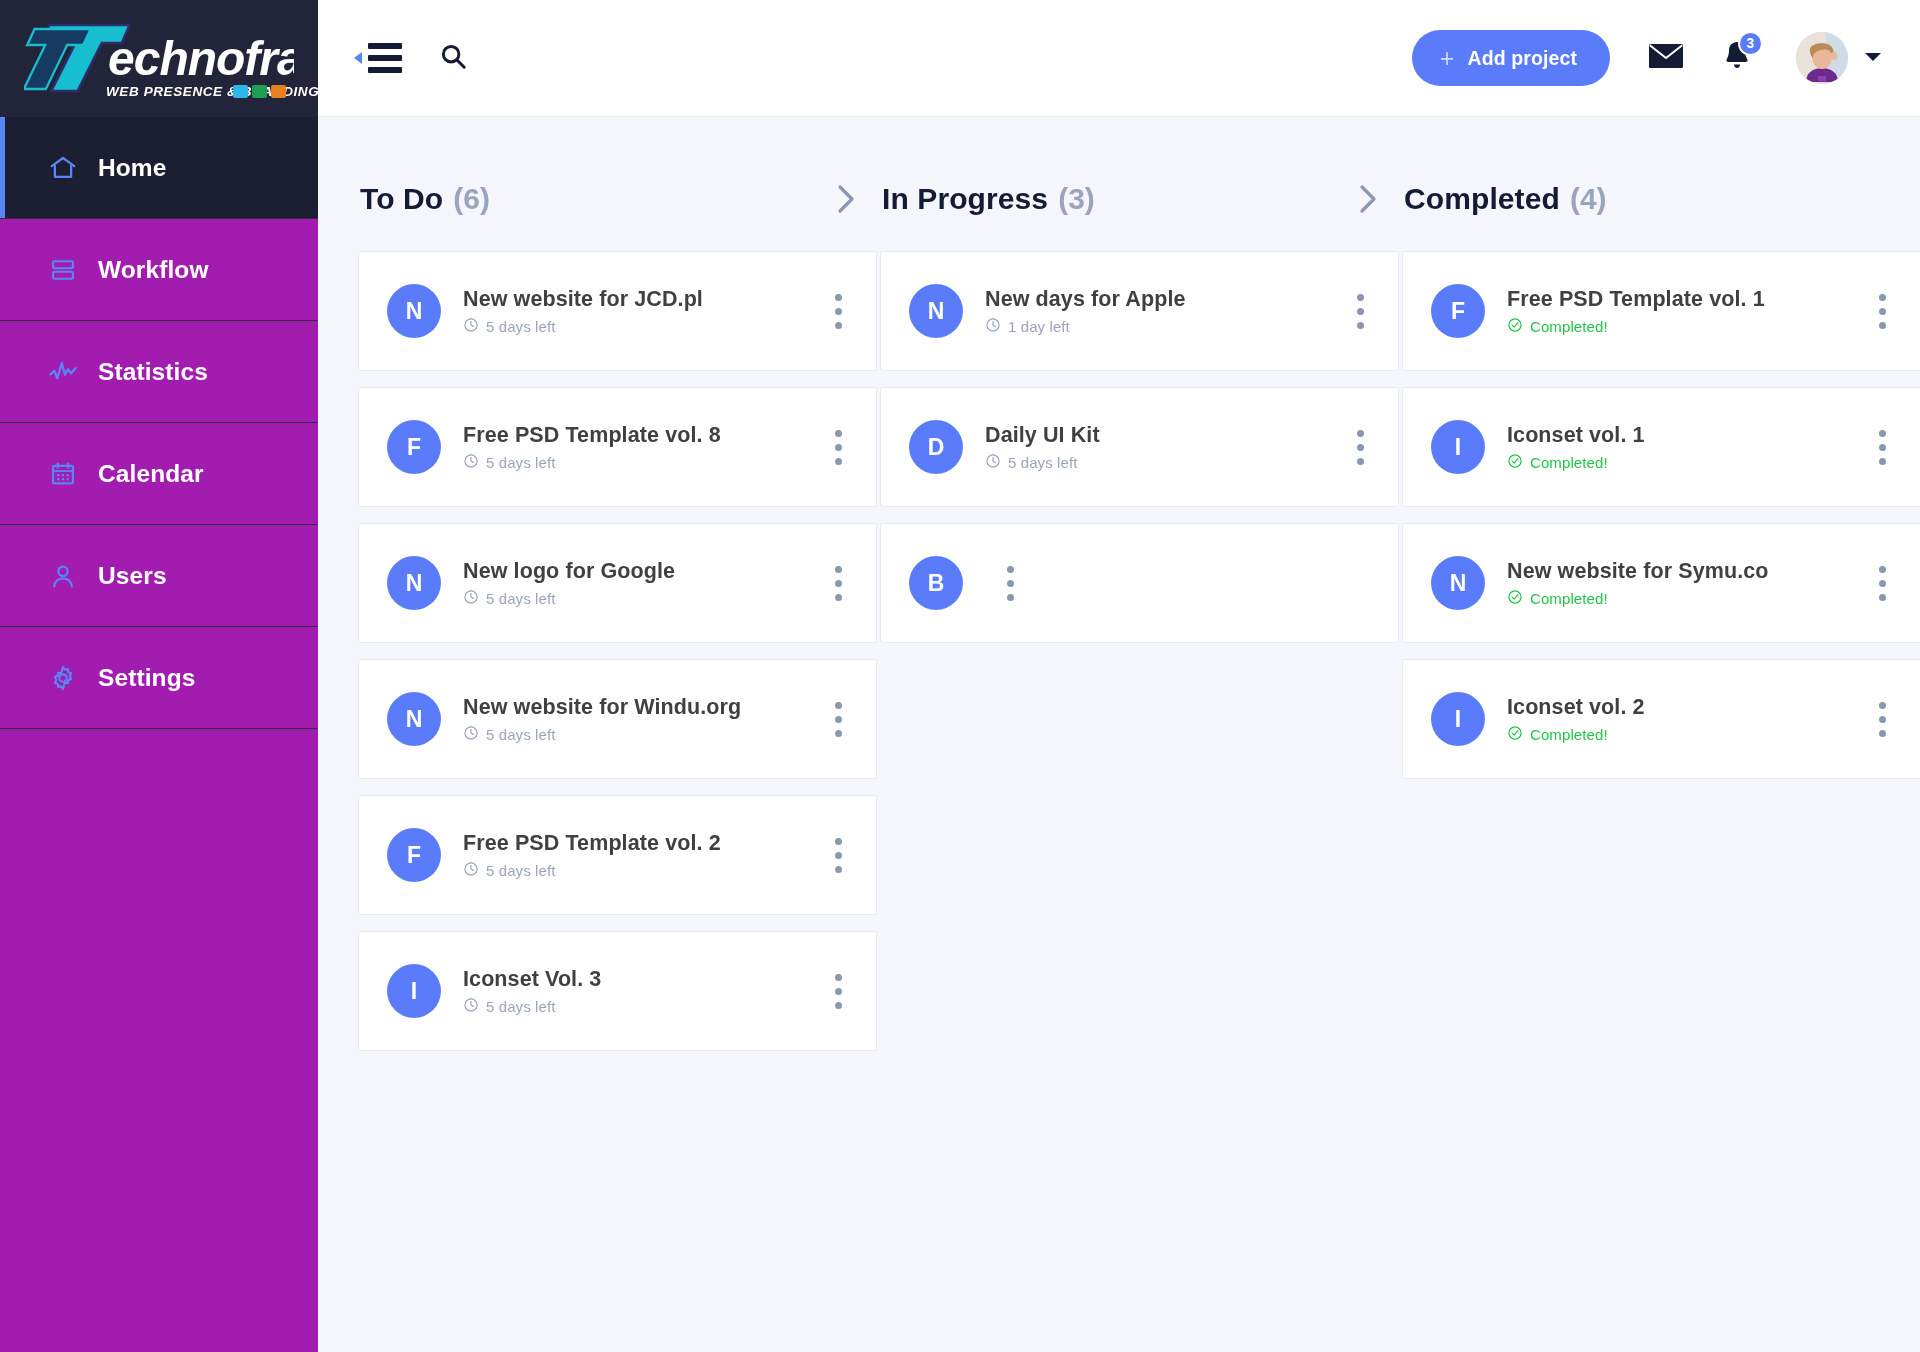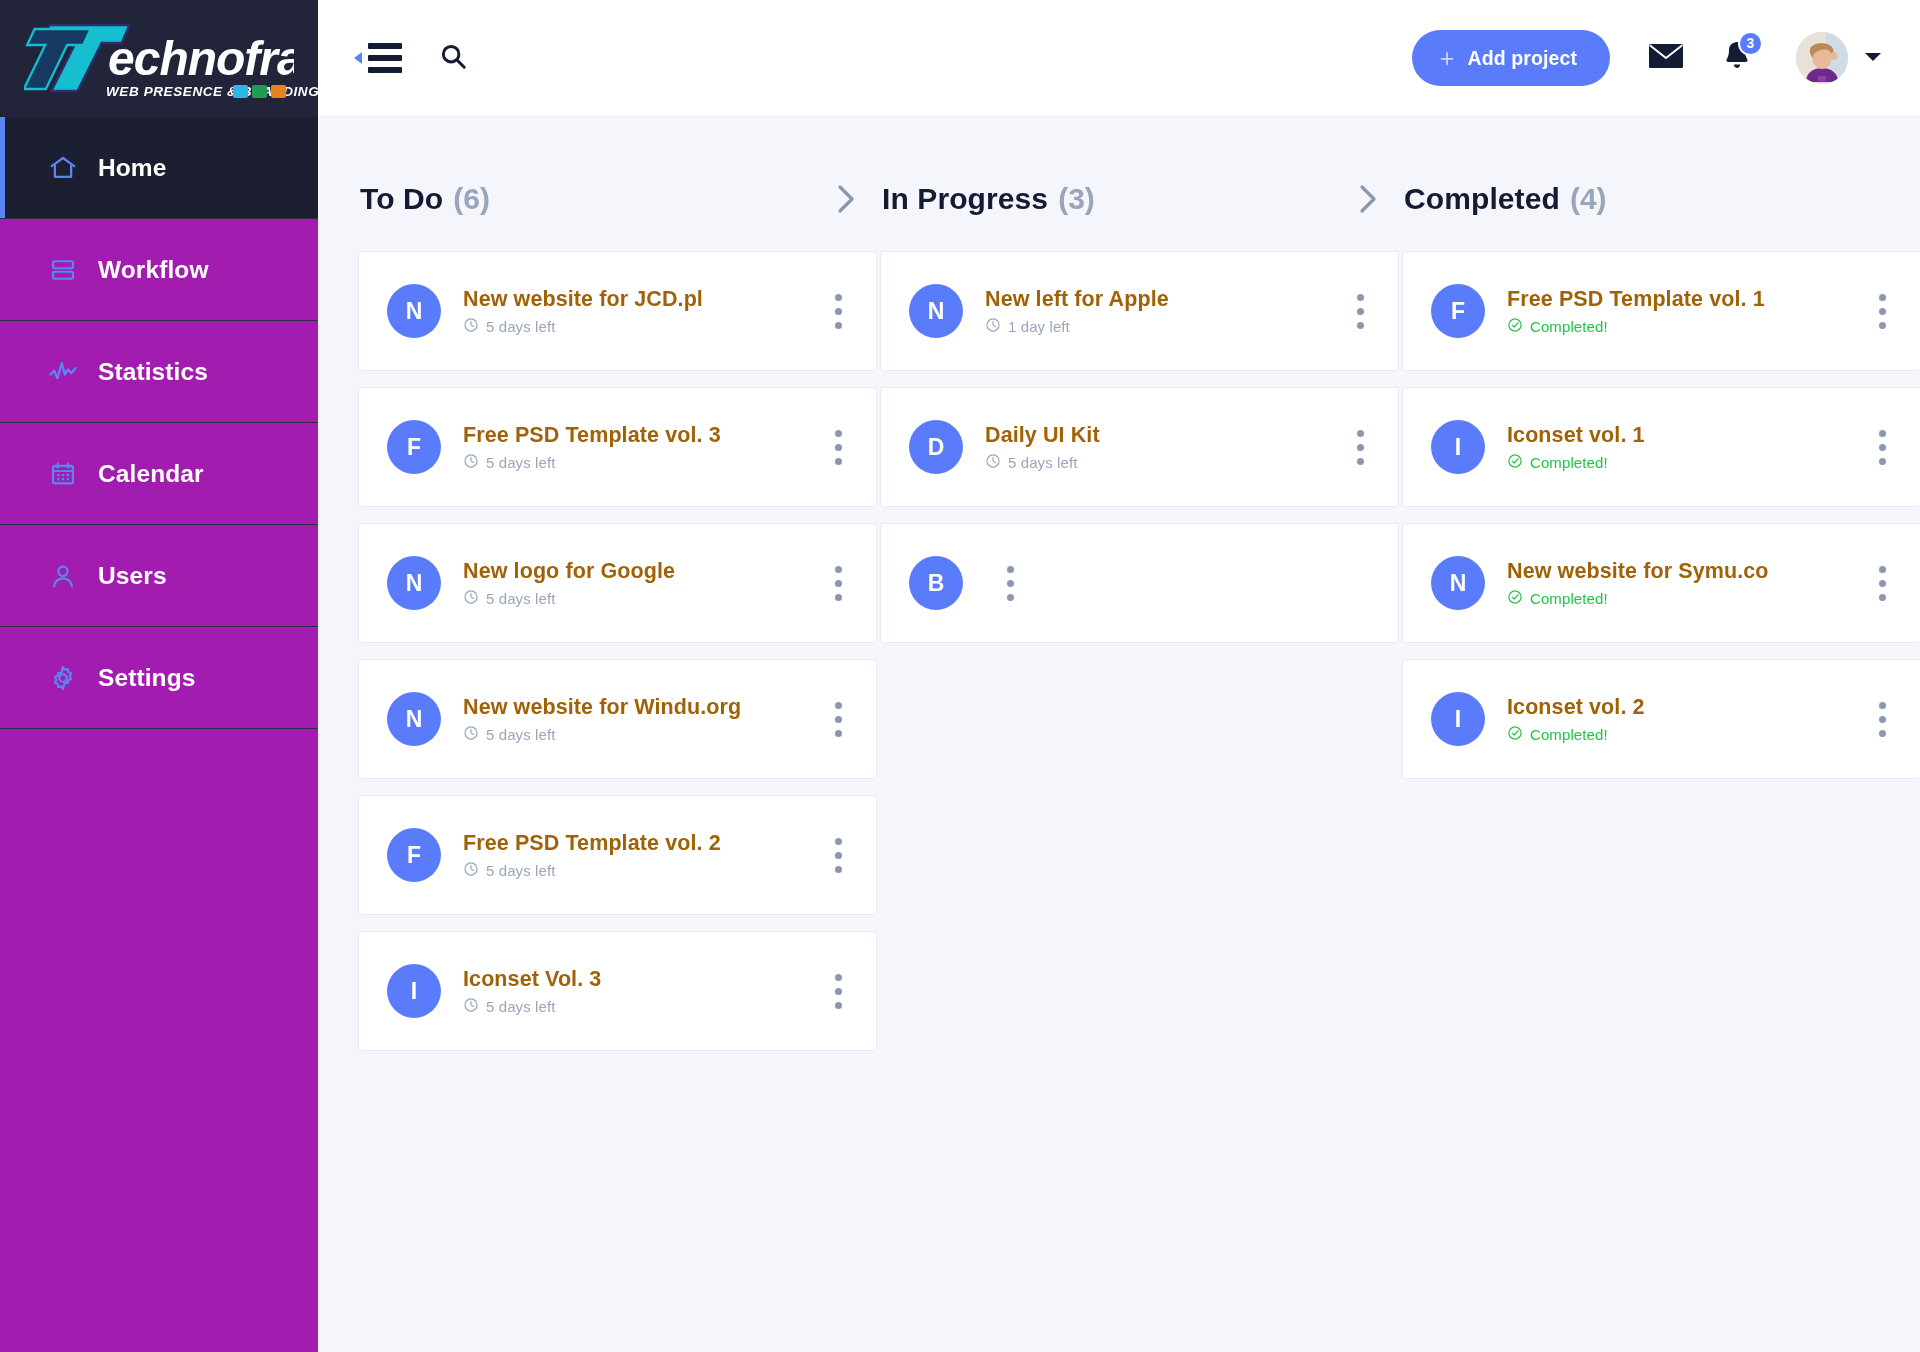--- a/index.html
+++ b/index.html
@@ -128,21 +128,21 @@
   }
   .card-avatar {
     width: 54px; height: 54px; flex: 0 0 54px;
     border-radius: 50%; background: #5b7cfa;
     color: #fff; font-size: 23px; font-weight: 600;
     display: flex; align-items: center; justify-content: center;
     margin-right: 22px;
   }
   .card-body { flex: 1 1 auto; min-width: 0; }
   .card-title {
-    font-size: 21.5px; font-weight: 600; color: #a16207;
+    font-size: 21.5px; font-weight: 600; color: #404040;
     letter-spacing: .1px; white-space: nowrap; overflow: hidden; text-overflow: ellipsis;
     margin-bottom: 5px;
   }
   .card-meta { display: flex; align-items: center; gap: 7px; font-size: 15px; }
   .card-meta .mtext { letter-spacing: .1px; }
   .meta-default { color: #9aa5bd; }
   .meta-default .mtext { color: #9aa5bd; }
   .meta-late { color: #f8356e; }
   .meta-late .mtext { color: #f8356e; }
   .meta-done { color: #21c547; }
@@ -360,21 +360,21 @@
             <span class="kebab">
                 <i></i>
                 <i></i>
                 <i></i>
               </span>
           </div>
 
           <div class="card">
             <span class="card-avatar">F</span>
             <div class="card-body">
-              <div class="card-title">Free PSD Template vol. 3</div>
+              <div class="card-title">Free PSD Template vol. 8</div>
               <div class="card-meta meta-default">
                 <span>
                   <svg width="16" height="16" viewBox="0 0 20 20" fill="none" stroke="currentColor" stroke-width="1.5" stroke-linecap="round">
                     <circle cx="10" cy="10" r="7.6"></circle>
                       <path d="M10 5.6V10l3.1 2"></path>
                     </svg>
                 </span>
                 <span class="mtext">5 days left</span>
               </div>
             </div>
@@ -480,21 +480,21 @@
             <svg width="26" height="34" viewBox="0 0 26 34" fill="none" stroke="#8b97af" stroke-width="3.2" stroke-linecap="round" stroke-linejoin="round">
                 <path d="M7 5 19 17 7 29"></path>
               </svg>
           </span>
         </div>
         <div class="cards">
 
           <div class="card">
             <span class="card-avatar">N</span>
             <div class="card-body">
-              <div class="card-title">New left for Apple</div>
+              <div class="card-title">New days for Apple</div>
               <div class="card-meta meta-default">
                 <span>
                   <svg width="16" height="16" viewBox="0 0 20 20" fill="none" stroke="currentColor" stroke-width="1.5" stroke-linecap="round">
                     <circle cx="10" cy="10" r="7.6"></circle>
                       <path d="M10 5.6V10l3.1 2"></path>
                     </svg>
                 </span>
                 <span class="mtext">1 day left</span>
               </div>
             </div>

